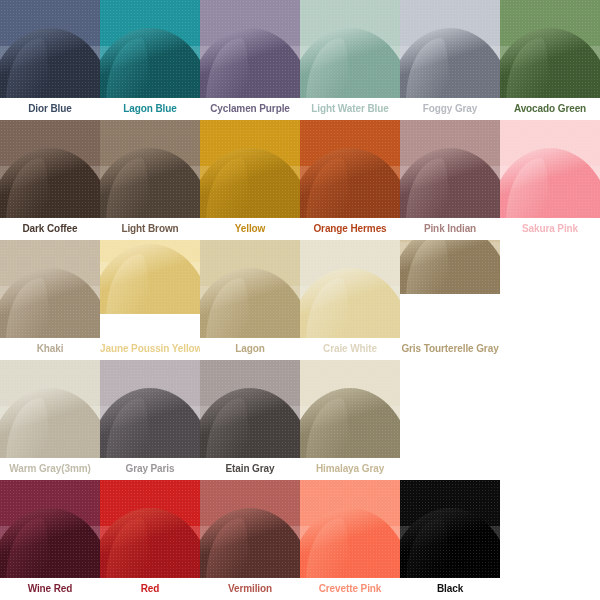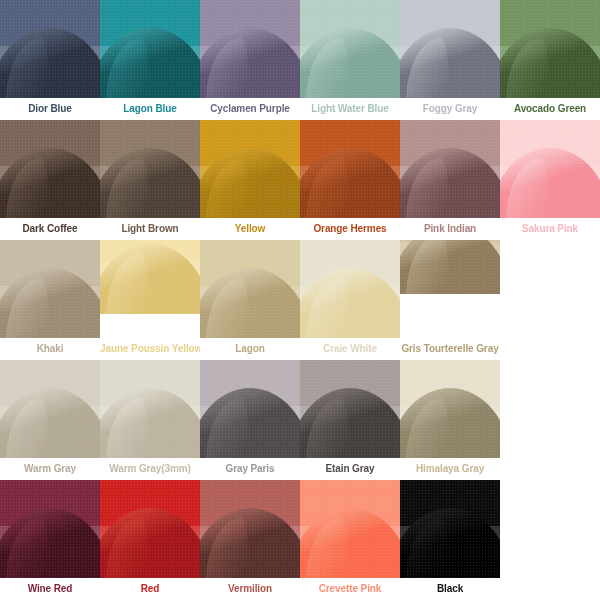--- a/index.html
+++ b/index.html
@@ -279,30 +279,20 @@
           <div class="sw-mound-hi" style="background: linear-gradient(120deg, rgb(228, 216, 189) 0%, rgba(255, 255, 255, 0) 85%);"></div>
           <div class="sw-grain"></div>
         </div>
         <div class="swatch-label" style="color: rgb(179, 158, 116); margin-top: 44px;">Gris Tourterelle Gray</div>
       </div>
       <div class="filler-cell"></div>
     </div>
     <div class="swatch-row">
       <div class="swatch-cell">
         <div class="swatch-image">
-          <div class="sw-bg" style="background: rgb(213, 208, 194);"></div>
-          <div class="sw-band"></div>
-          <div class="sw-mound" style="background: linear-gradient(160deg, rgb(230, 226, 215) 0%, rgb(179, 170, 150) 45%, rgb(179, 170, 150) 100%);"></div>
-          <div class="sw-mound-hi" style="background: linear-gradient(120deg, rgb(230, 226, 215) 0%, rgba(255, 255, 255, 0) 85%);"></div>
-          <div class="sw-grain"></div>
-        </div>
-        <div class="swatch-label" style="color: rgb(179, 171, 154);">Warm Gray</div>
-      </div>
-      <div class="swatch-cell">
-        <div class="swatch-image">
           <div class="sw-bg" style="background: rgb(222, 219, 205);"></div>
           <div class="sw-band"></div>
           <div class="sw-mound" style="background: linear-gradient(160deg, rgb(238, 236, 226) 0%, rgb(188, 180, 161) 45%, rgb(188, 180, 161) 100%);"></div>
           <div class="sw-mound-hi" style="background: linear-gradient(120deg, rgb(238, 236, 226) 0%, rgba(255, 255, 255, 0) 85%);"></div>
           <div class="sw-grain"></div>
         </div>
         <div class="swatch-label" style="color: rgb(193, 188, 170);">Warm Gray(3mm)</div>
       </div>
       <div class="swatch-cell">
         <div class="swatch-image">

